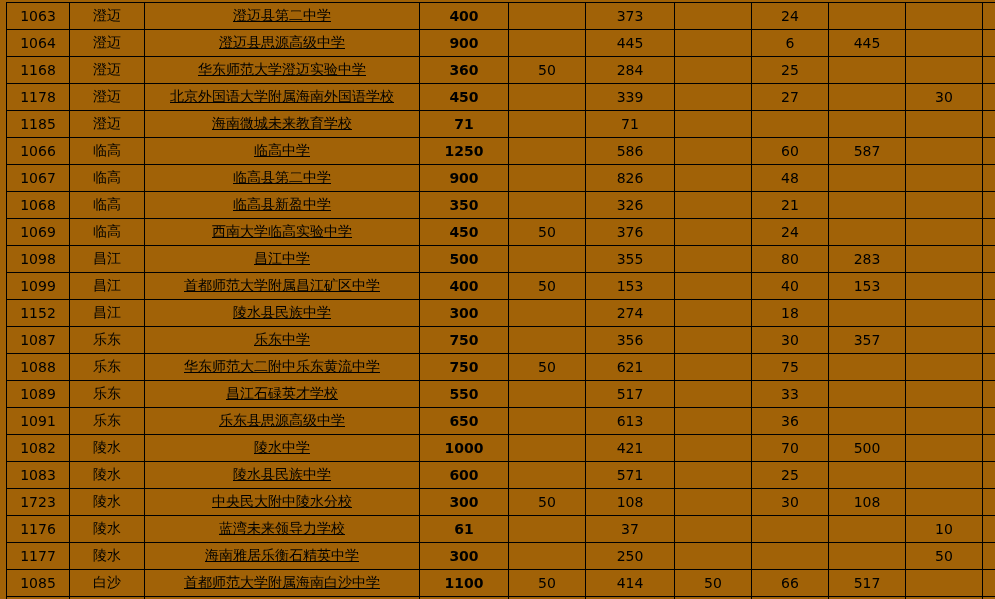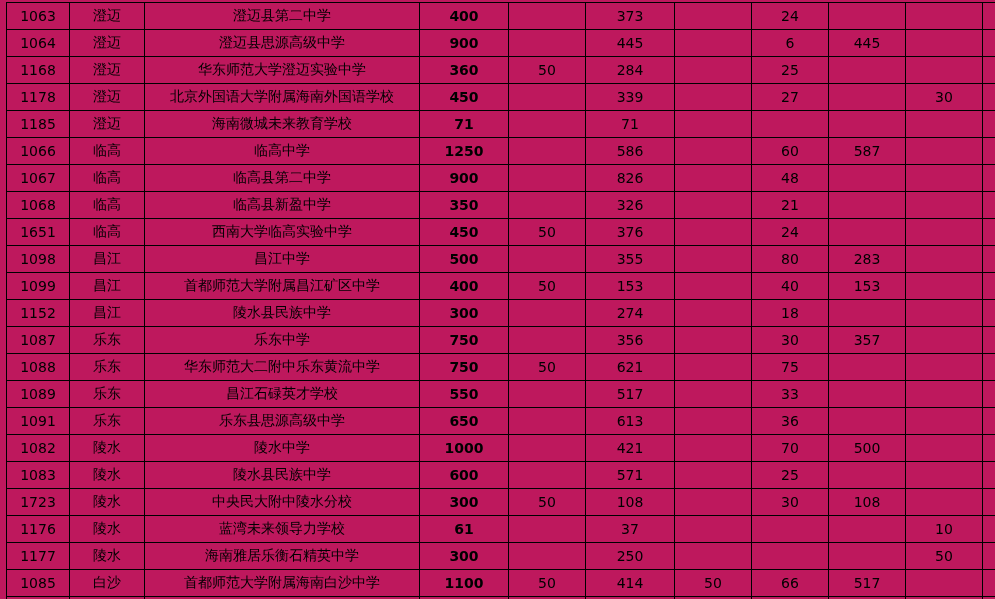--- a/index.html
+++ b/index.html
@@ -9,42 +9,42 @@
   }
   body {
     font-family: "DejaVu Sans", "Liberation Sans", sans-serif;
     color: #000000;
   }
   .sheet {
     width: 995px;
     height: 599px;
     position: relative;
     overflow: hidden;
-    background: #be185d;
+    background: #a16207;
   }
   table.grid {
     border-collapse: collapse;
     width: 983px;
     margin-left: 6px;
     margin-top: 2px;
     table-layout: fixed;
   }
   table.grid td {
     border: 1px solid #000000;
     height: 26px;
     font-size: 14px;
     text-align: center;
     vertical-align: middle;
     padding: 0 2px;
     white-space: nowrap;
     overflow: hidden;
   }
   td.c-code      { width: 58px; }
   td.c-region    { width: 70px; }
-  td.c-school    { width: 270px; text-align: center; }
+  td.c-school    { width: 270px; text-align: center; text-decoration: underline; }
   td.c-n1        { width: 84px; font-weight: bold; }
   td.c-n2        { width: 72px; }
   td.c-n3        { width: 84px; }
   td.c-n4        { width: 72px; }
   td.c-n5        { width: 72px; }
   td.c-n6        { width: 72px; }
   td.c-n7        { width: 72px; }
   td.c-n8        { width: 72px; }
   .school-name {
     font-size: 14px;
@@ -155,21 +155,21 @@
           <td class="c-n1">350</td>
           <td class="c-n2"></td>
           <td class="c-n3">326</td>
           <td class="c-n4"></td>
           <td class="c-n5">21</td>
           <td class="c-n6"></td>
           <td class="c-n7"></td>
           <td class="c-n8"></td>
         </tr>
         <tr>
-          <td class="c-code">1651</td>
+          <td class="c-code">1069</td>
           <td class="c-region">临高</td>
           <td class="c-school"><span class="school-name">西南大学临高实验中学</span></td>
           <td class="c-n1">450</td>
           <td class="c-n2">50</td>
           <td class="c-n3">376</td>
           <td class="c-n4"></td>
           <td class="c-n5">24</td>
           <td class="c-n6"></td>
           <td class="c-n7"></td>
           <td class="c-n8"></td>

